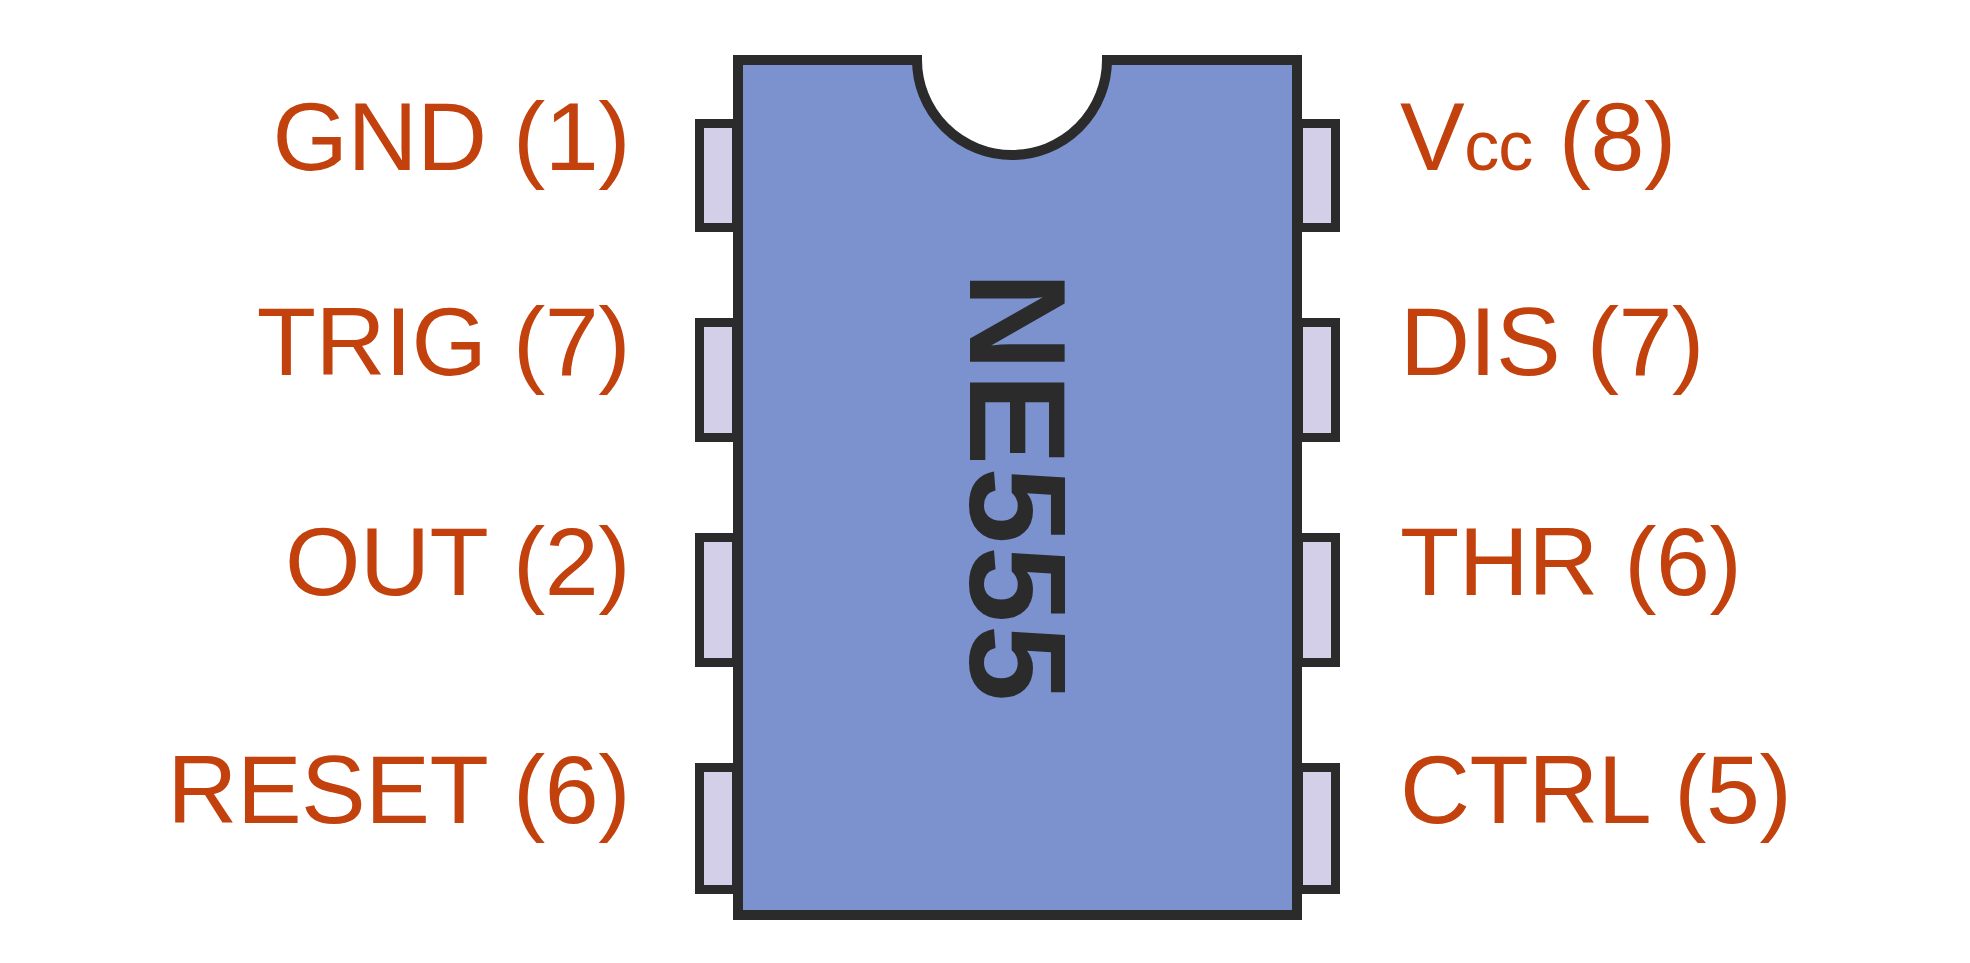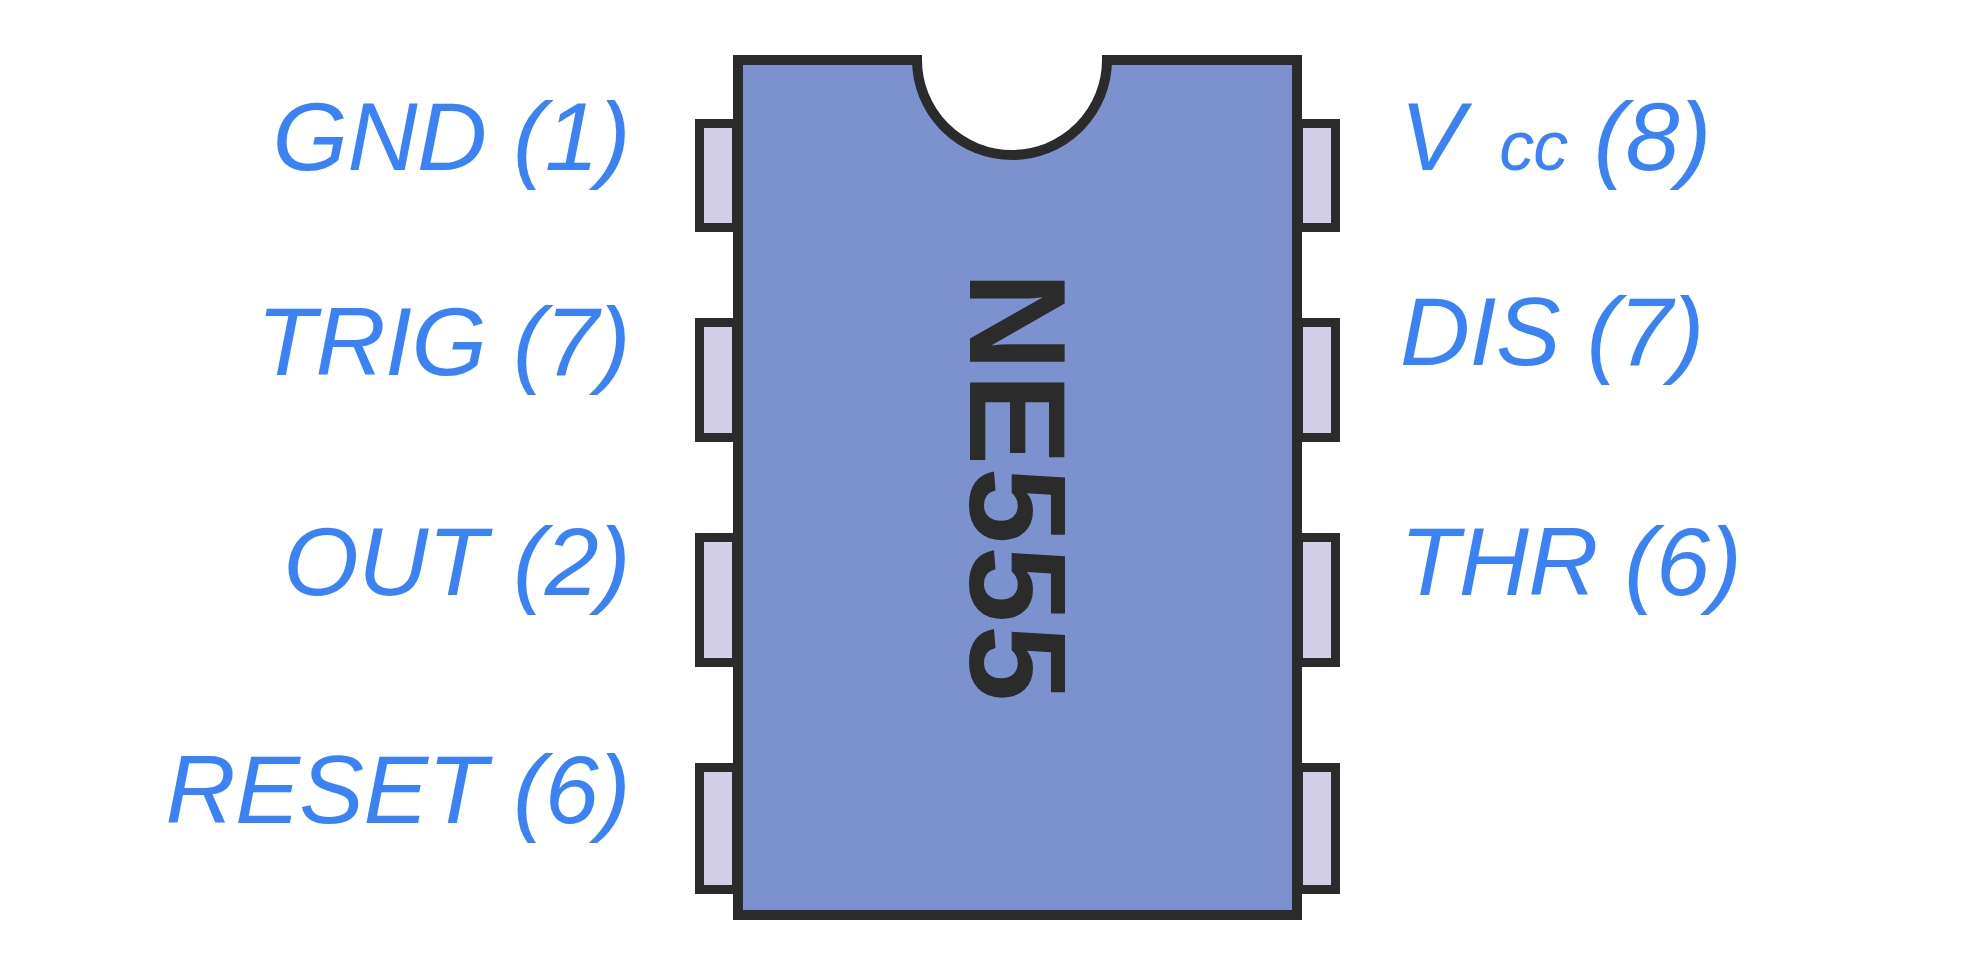--- a/index.html
+++ b/index.html
@@ -28,40 +28,38 @@
     width: 640px;
     height: 963px;
   }
   .label-col.left  { left: 0px; }
   .label-col.right { left: 1400px; width: 570px; }
 
   .pin-label {
     position: absolute;
     font-size: 97px;
     line-height: 1;
-    color: #3b82f6;
+    color: #c2410c;
     letter-spacing: -0.5px;
     white-space: nowrap;
     font-weight: 400;
-    font-style: italic;
   }
   .label-col.left .pin-label {
     right: 10px;
     text-align: right;
   }
   .label-col.right .pin-label {
     left: 0px;
     text-align: left;
   }
 
   
   .sub {
     font-size: 70px;
     letter-spacing: -1px;
-    margin-left: 35px;
   }
 
   
   #chip {
     position: absolute;
     left: 695px;
     top: 55px;
     width: 645px;
     height: 865px;
   }
@@ -116,22 +114,23 @@
 
   <div class="label-col left">
     <div class="pin-label" style="top:88px;">GND (1)</div>
     <div class="pin-label" style="top:293px;">TRIG (7)</div>
     <div class="pin-label" style="top:513px;">OUT (2)</div>
     <div class="pin-label" style="top:741px;">RESET (6)</div>
   </div>
 
   <div class="label-col right">
     <div class="pin-label" style="top:88px;"><span>V</span><span class="sub">cc</span><span> (8)</span></div>
-    <div class="pin-label" style="top:283px;">DIS (7)</div>
+    <div class="pin-label" style="top:293px;">DIS (7)</div>
     <div class="pin-label" style="top:513px;">THR (6)</div>
+    <div class="pin-label" style="top:741px;">CTRL (5)</div>
   </div>
 
   <div id="chip">
 
     <div class="pin left" style="top:64px;  height:113px;"></div>
     <div class="pin left" style="top:263px; height:124px;"></div>
     <div class="pin left" style="top:478px; height:134px;"></div>
     <div class="pin left" style="top:708px; height:131px;"></div>
 
     <div class="pin right" style="top:64px;  height:113px;"></div>

